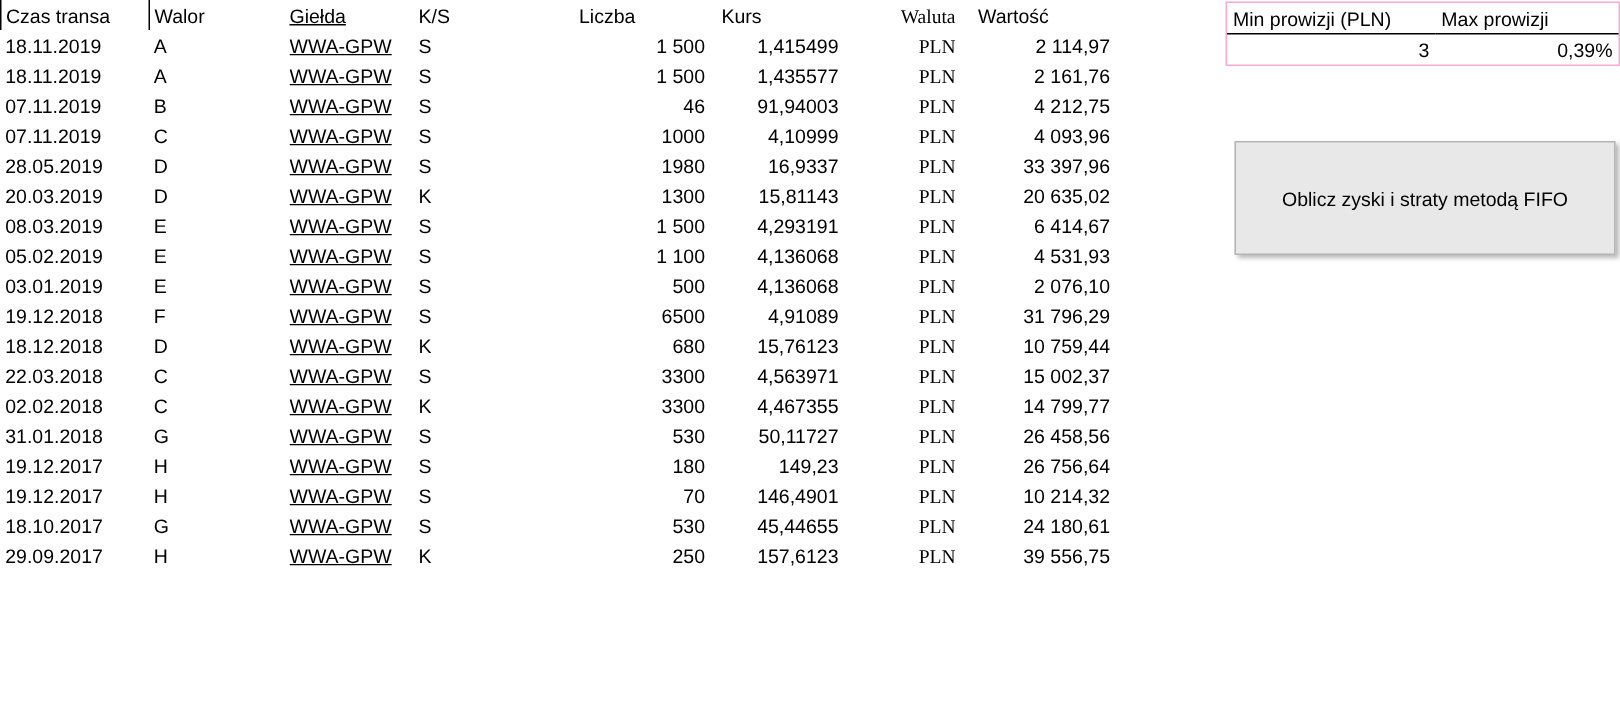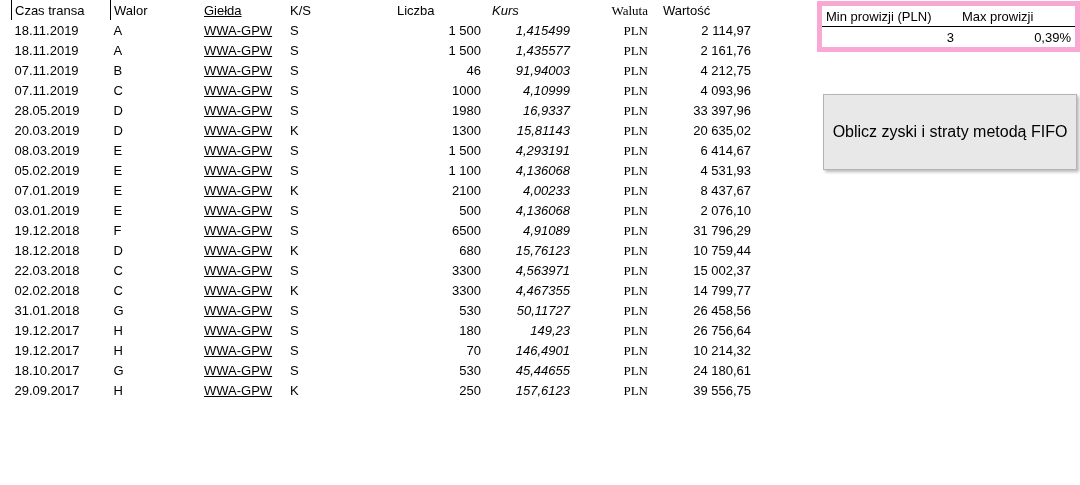--- a/index.html
+++ b/index.html
@@ -13,21 +13,21 @@
     font-family: "Liberation Sans", sans-serif;
     font-size: 13px;
     color: #000000;
     overflow: hidden;
     position: relative;
   }
 
   
   .sheet {
     position: absolute;
-    left: 11px;
+    left: 0;
     top: 0;
   }
   table.tx {
     border-collapse: collapse;
     table-layout: fixed;
   }
   table.tx td, table.tx th {
     font-weight: normal;
     font-size: 13px;
     line-height: 13px;
@@ -44,21 +44,21 @@
   }
   .hdr-row td.first {
     border-left: 1px solid #000000;
     border-right: 1px solid #000000;
   }
   .c-czas   { width: 92px;  text-align: left; }
   .c-walor  { width: 84px;  text-align: left; }
   .c-gielda { width: 80px;  text-align: left; text-decoration: underline; }
   .c-ks     { width: 76px;  text-align: left; }
   .c-liczba { width: 84px;  text-align: right; }
-  .c-kurs   { width: 78px;  text-align: right; font-style: italic; }
+  .c-kurs   { width: 78px;  text-align: right; }
   .c-waluta { width: 72px;  text-align: right; font-family: Liberation Serif, serif; }
   .c-wartosc{ width: 88px;  text-align: right; }
 
   .hdr-row .c-liczba,
   .hdr-row .c-kurs,
   .hdr-row .c-wartosc { text-align: left; }
   .hdr-row .c-liczba { padding-left: 28px; }
   .hdr-row .c-kurs { padding-left: 8px; }
   .hdr-row .c-wartosc { padding-left: 12px; }
 
@@ -68,21 +68,21 @@
     width: 78px;
     overflow: hidden;
     white-space: nowrap;
   }
 
   
   .comm-box {
     position: absolute;
     left: 817px;
     top: 1px;
-    border: 5px solid #f9a8d4;
+    border: 1px solid #f9a8d4;
     background: #ffffff;
   }
   .comm-box table {
     border-collapse: collapse;
     table-layout: fixed;
   }
   .comm-box td {
     font-size: 13px;
     line-height: 13px;
     height: 20px;
@@ -106,21 +106,21 @@
     top: 94px;
     width: 252px;
     height: 74px;
     background: #e8e8e8;
     border: 1px solid #b4b4b4;
     box-shadow: 2px 2px 3px rgba(0,0,0,0.28);
     display: flex;
     align-items: center;
     justify-content: center;
     text-align: center;
-    font-size: 16px;
+    font-size: 13px;
     color: #000000;
     cursor: default;
   }
 </style>
 </head>
 <body>
 
 <div class="sheet">
   <table class="tx">
     <tbody id="tx-body">
@@ -224,32 +224,20 @@
           <td class="c-gielda">
             <span class="gielda-clip">WWA-GPW</span>
           </td>
           <td class="c-ks">S</td>
           <td class="c-liczba">1 100</td>
           <td class="c-kurs">4,136068</td>
           <td class="c-waluta">PLN</td>
           <td class="c-wartosc">4 531,93</td>
         </tr>
         <tr>
-          <td class="c-czas">07.01.2019</td>
-          <td class="c-walor">E</td>
-          <td class="c-gielda">
-            <span class="gielda-clip">WWA-GPW</span>
-          </td>
-          <td class="c-ks">K</td>
-          <td class="c-liczba">2100</td>
-          <td class="c-kurs">4,00233</td>
-          <td class="c-waluta">PLN</td>
-          <td class="c-wartosc">8 437,67</td>
-        </tr>
-        <tr>
           <td class="c-czas">03.01.2019</td>
           <td class="c-walor">E</td>
           <td class="c-gielda">
             <span class="gielda-clip">WWA-GPW</span>
           </td>
           <td class="c-ks">S</td>
           <td class="c-liczba">500</td>
           <td class="c-kurs">4,136068</td>
           <td class="c-waluta">PLN</td>
           <td class="c-wartosc">2 076,10</td>

